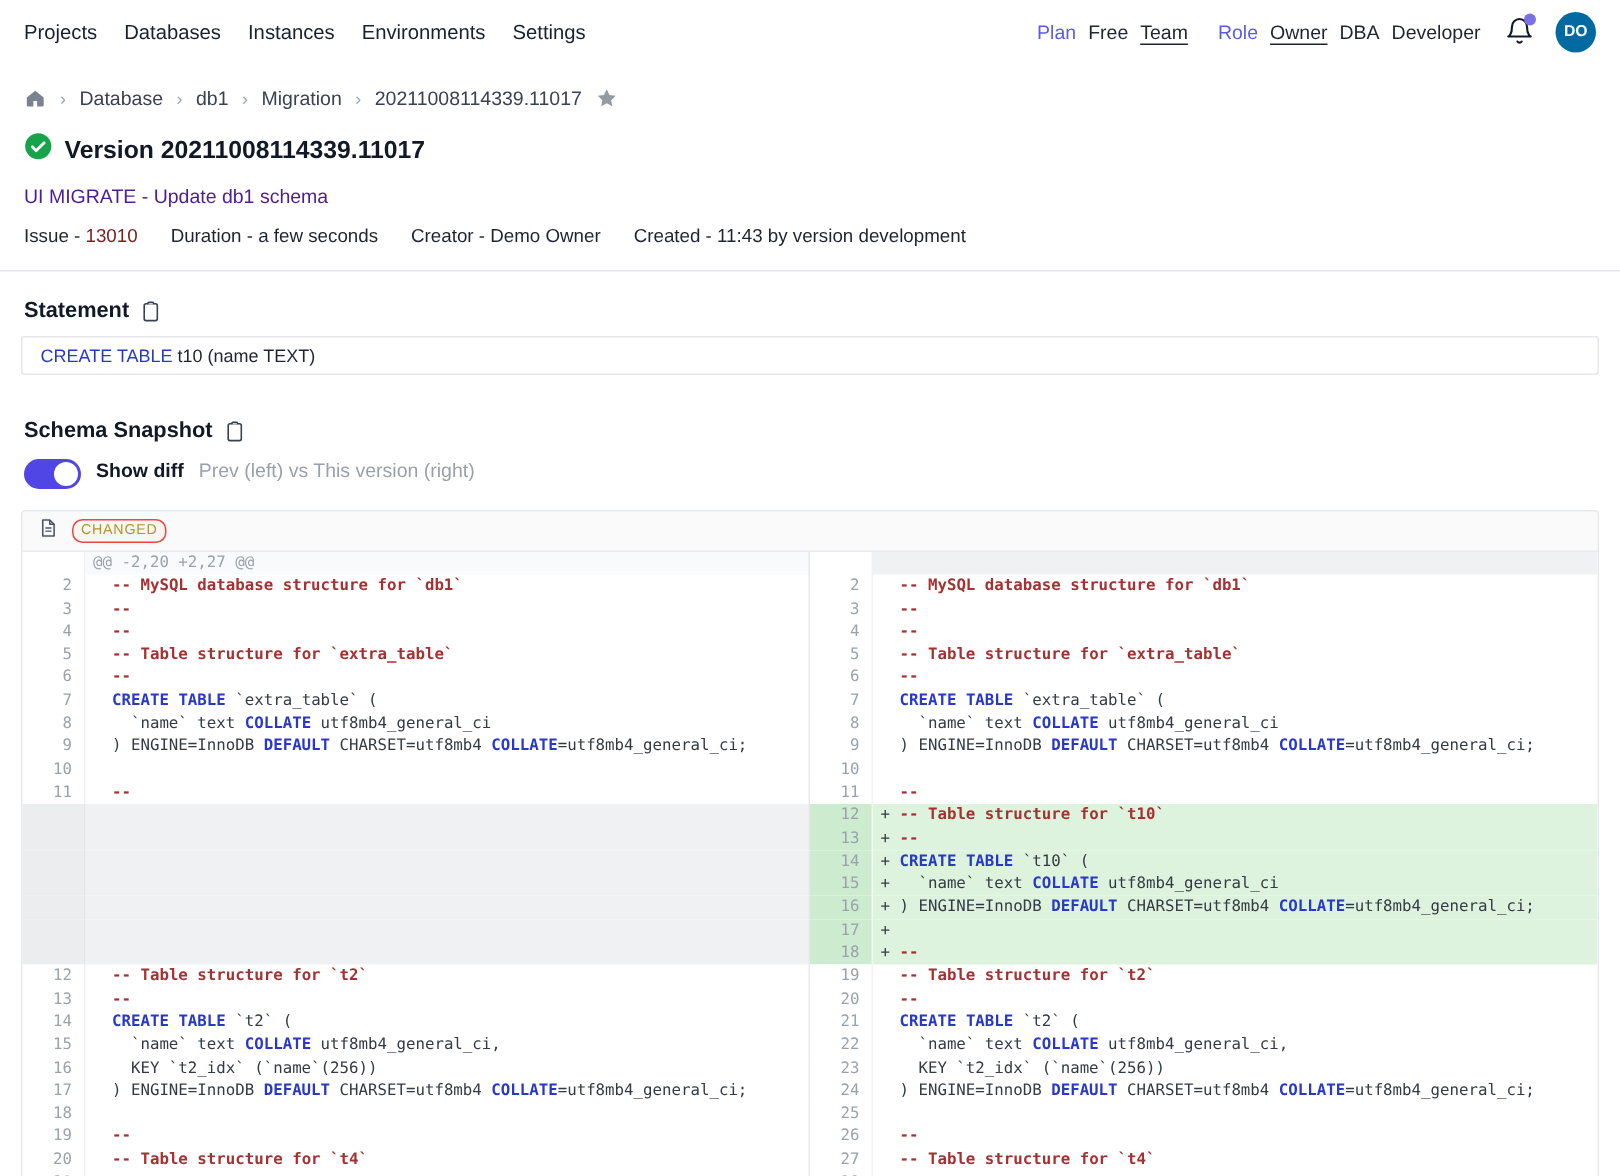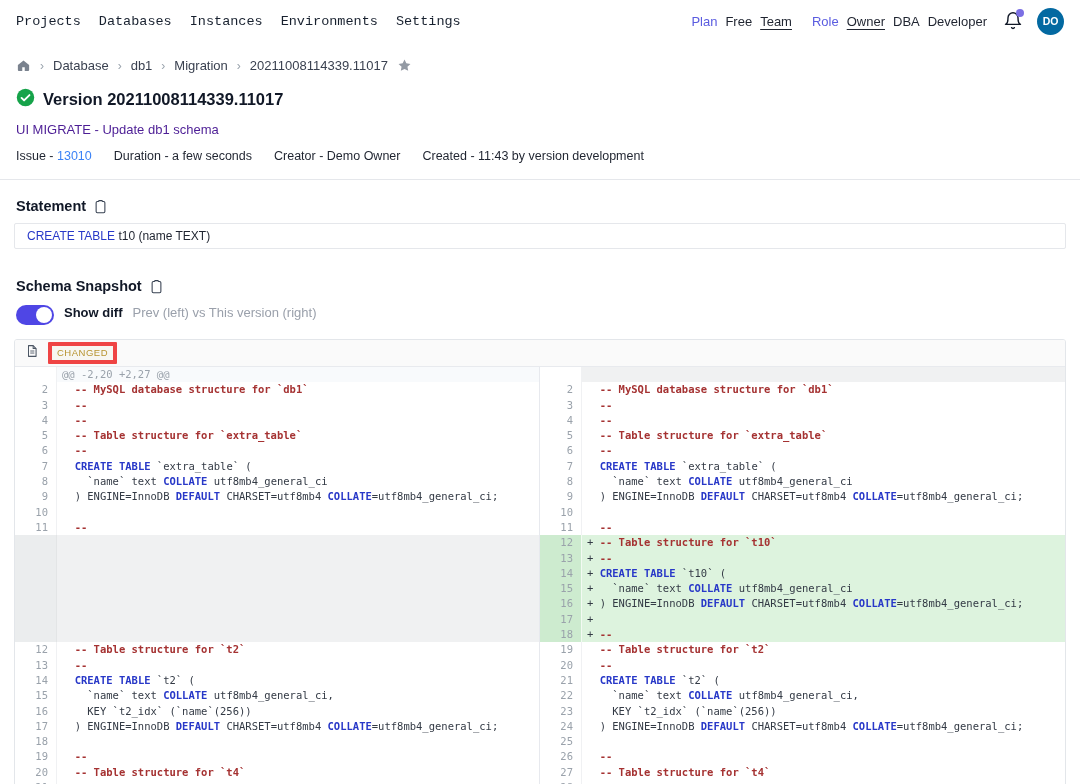--- a/index.html
+++ b/index.html
@@ -2,60 +2,60 @@
 <html><head>
 <meta charset="utf-8">
 <style>
   * { margin:0; padding:0; box-sizing:border-box; }
   html,body { width:1080px; height:784px; background:#fff; overflow:hidden;
     font-family:"Liberation Sans", sans-serif; color:#1f2430; }
 
   
   .topnav { height:42px; display:flex; align-items:center; padding:0 16px; }
   .nav-left { display:flex; gap:18px; font-size:13.5px; color:#18212f; }
-  .nav-left span { cursor:pointer;font-family:Liberation Mono, monospace; }
+  .nav-left span { cursor:pointer; }
   .nav-right { margin-left:auto; display:flex; align-items:center; gap:8px; font-size:13px; }
   .lbl-indigo { color:#5a5ce0; }
   .u { text-decoration:underline; text-underline-offset:3px; }
   .bell-wrap { position:relative; margin-left:8px; width:20px; height:20px; }
   .bell-dot { position:absolute; top:-2px; right:-1px; width:8px; height:8px; border-radius:50%; background:#7b6fe4; }
   .avatar { width:27px; height:27px; border-radius:50%; background:#0369a1; color:#fff;
     font-size:10.5px; font-weight:bold; display:flex; align-items:center; justify-content:center; margin-left:6px; }
 
   
   .breadcrumb { display:flex; align-items:center; gap:9px; margin:16px 16px 0; font-size:13px; color:#3a4150; }
   .crumb { cursor:pointer; }
   .chev { color:#9aa3ad; font-size:12px; }
 
   
   .title-row { display:flex; align-items:center; gap:8px; margin:15px 16px 1px; }
   .title-row h1 { font-size:16.5px; font-weight:700; color:#111827; }
   .subtitle { margin:11px 16px 12px; font-size:13px; color:#4c1d95; }
   .meta { display:flex; gap:22px; margin:11px 16px 0; font-size:12.5px; color:#1f2430; }
-  .meta a { color:#3b82f6; text-decoration:none; cursor:pointer;margin-top:36px; }
+  .meta a { color:#7f1d1d; text-decoration:none; cursor:pointer;margin-top:36px; }
   .divider { border-top:1px solid #e5e7eb; margin-top:16px; }
 
   
   .sec-head { display:flex; align-items:center; gap:7px; margin:18px 16px 0; font-size:14.5px; font-weight:600; color:#111827; }
   .icon-btn { cursor:pointer; display:inline-flex; }
   .stmt-box { margin:9px 14px 0; border:1px solid #e5e7eb; border-radius:2px; background:#fff;
     padding:5px 12px; font-size:12px; color:#1f2430; }
   .stmt-box .tok-k { font-weight:400; }
   .toggle-row { display:flex; align-items:flex-start; gap:10px; margin:11px 16px 0; }
   .switch { width:38px; height:20px; border-radius:10px; background:#4f46e5; position:relative; cursor:pointer; flex:0 0 auto; }
   .switch .knob { position:absolute; top:2px; right:2px; width:16px; height:16px; border-radius:50%; background:#fff; }
   .toggle-label { font-size:13px; font-weight:600; color:#111827; }
   .toggle-hint { font-size:13px; color:#9aa0ab; }
 
   
   .diff-card { margin:14px 14px 0; border:1px solid #e3e6ea; border-radius:3px; overflow:hidden; }
   .diff-header { height:27px; display:flex; align-items:center; gap:9px; padding:0 10px;
     background:#fafafa; border-bottom:1px solid #e8eaee; }
-  .badge { font-size:9.5px; letter-spacing:.5px; color:#b7932f; border:4px solid #ef4444;
-    border-radius:1px; padding:1px 5px 2px; background:rgba(203,171,82,0.05); }
+  .badge { font-size:9.5px; letter-spacing:.5px; color:#b7932f; border:1px solid #ef4444;
+    border-radius:7px; padding:1px 5px 2px; background:rgba(203,171,82,0.05); }
   .diff-body { display:grid; grid-template-columns:42px minmax(0,1fr) 42px minmax(0,1fr);
     grid-auto-rows:15.3px; font-family:"DejaVu Sans Mono", monospace; font-size:10.5px; line-height:15.3px;
     background:#fff; }
   .ln { text-align:right; padding-right:8px; color:#9aa2ab; background:#fff;
     border-right:1px solid #f0f1f3; overflow:hidden; }
   .cd { white-space:pre; overflow:hidden; padding-left:5px; color:#333a45; }
   .cd-l { border-right:1px solid #e7e9ee; }
   .ln-add { background:#cdebcf; border-right-color:rgba(255,255,255,.75); }
   .cd-add { background:#ddf3de; }
   .ln-sp  { background:#ebedee; border-right-color:#e3e5e6; }

